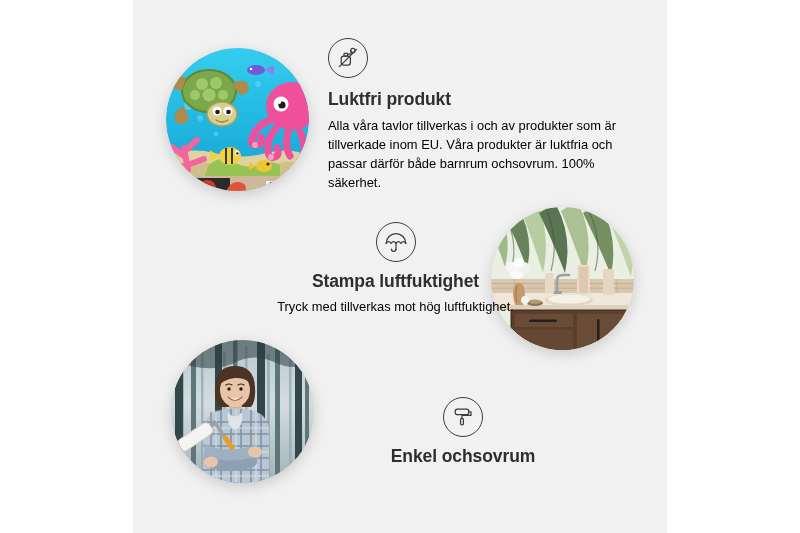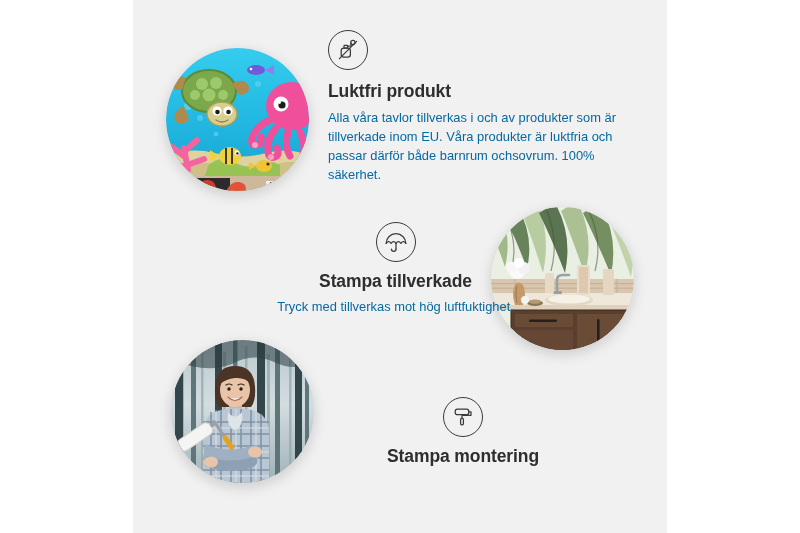--- a/index.html
+++ b/index.html
@@ -49,27 +49,27 @@
   .icon-circle svg { display:block; }
 
   .f-title {
     color:#2e2e2e;
     font-size:17.5px;
     font-weight:bold;
     letter-spacing:-0.1px;
     line-height:1.25;
   }
   .f-body {
-    color:#0369a1;
+    color:#000000;
     font-size:12.9px;
     line-height:1.48;
   }
 
   
-  #feature-odourless { left:195px; top:30px; width:300px; text-align:left; }
+  #feature-odourless { left:195px; top:38px; width:300px; text-align:left; }
   #feature-odourless .icon-circle { margin-bottom:11px; }
   #feature-odourless .f-title { margin-bottom:5px; }
 
   
   #feature-waterproof { left:90px; top:222px; width:345px; text-align:center; }
   #feature-waterproof .icon-wrap { display:flex; justify-content:center; }
   #feature-waterproof .icon-circle { margin-bottom:9px; }
   #feature-waterproof .f-title { margin-bottom:4px; }
 
   
@@ -393,34 +393,34 @@
             <path d="M2.2 13.4 A9.8 9.8 0 0 1 21.8 13.4"></path>
 
             <path d="M2.2 13.4 q2.45 -3.4 4.9 0 q2.45 -3.4 4.9 0 q2.45 -3.4 4.9 0 q2.45 -3.4 4.9 0"></path>
 
             <path d="M12 13.4 V19"></path>
 
             <path d="M12 19 a2.3 2.3 0 0 1 -4.6 0"></path>
           </svg>
         </div>
       </div>
-      <div class="f-title">Stampa tillverkade</div>
+      <div class="f-title">Stampa luftfuktighet</div>
       <div class="f-body">Tryck med tillverkas mot hög luftfuktighet.</div>
     </div>
 
     <div class="feature" id="feature-easy-mount">
       <div class="icon-wrap">
         <div class="icon-circle">
           <svg width="24" height="24" viewBox="0 0 24 24" fill="none" stroke="#3a3a3a" stroke-width="1.25" stroke-linecap="round" stroke-linejoin="round">
 
             <rect x="4.2" y="4.2" width="13.6" height="5.4" rx="2.2"></rect>
 
             <path d="M17.8 6.9 h2.2 v3.4 h-9 v3"></path>
 
             <rect x="9.6" y="13.3" width="2.8" height="6.5" rx="1.1"></rect>
           </svg>
         </div>
       </div>
-      <div class="f-title">Stampa montering</div>
+      <div class="f-title">Enkel ochsovrum</div>
     </div>
 
   </div>
 </div>
 
 </body></html>

